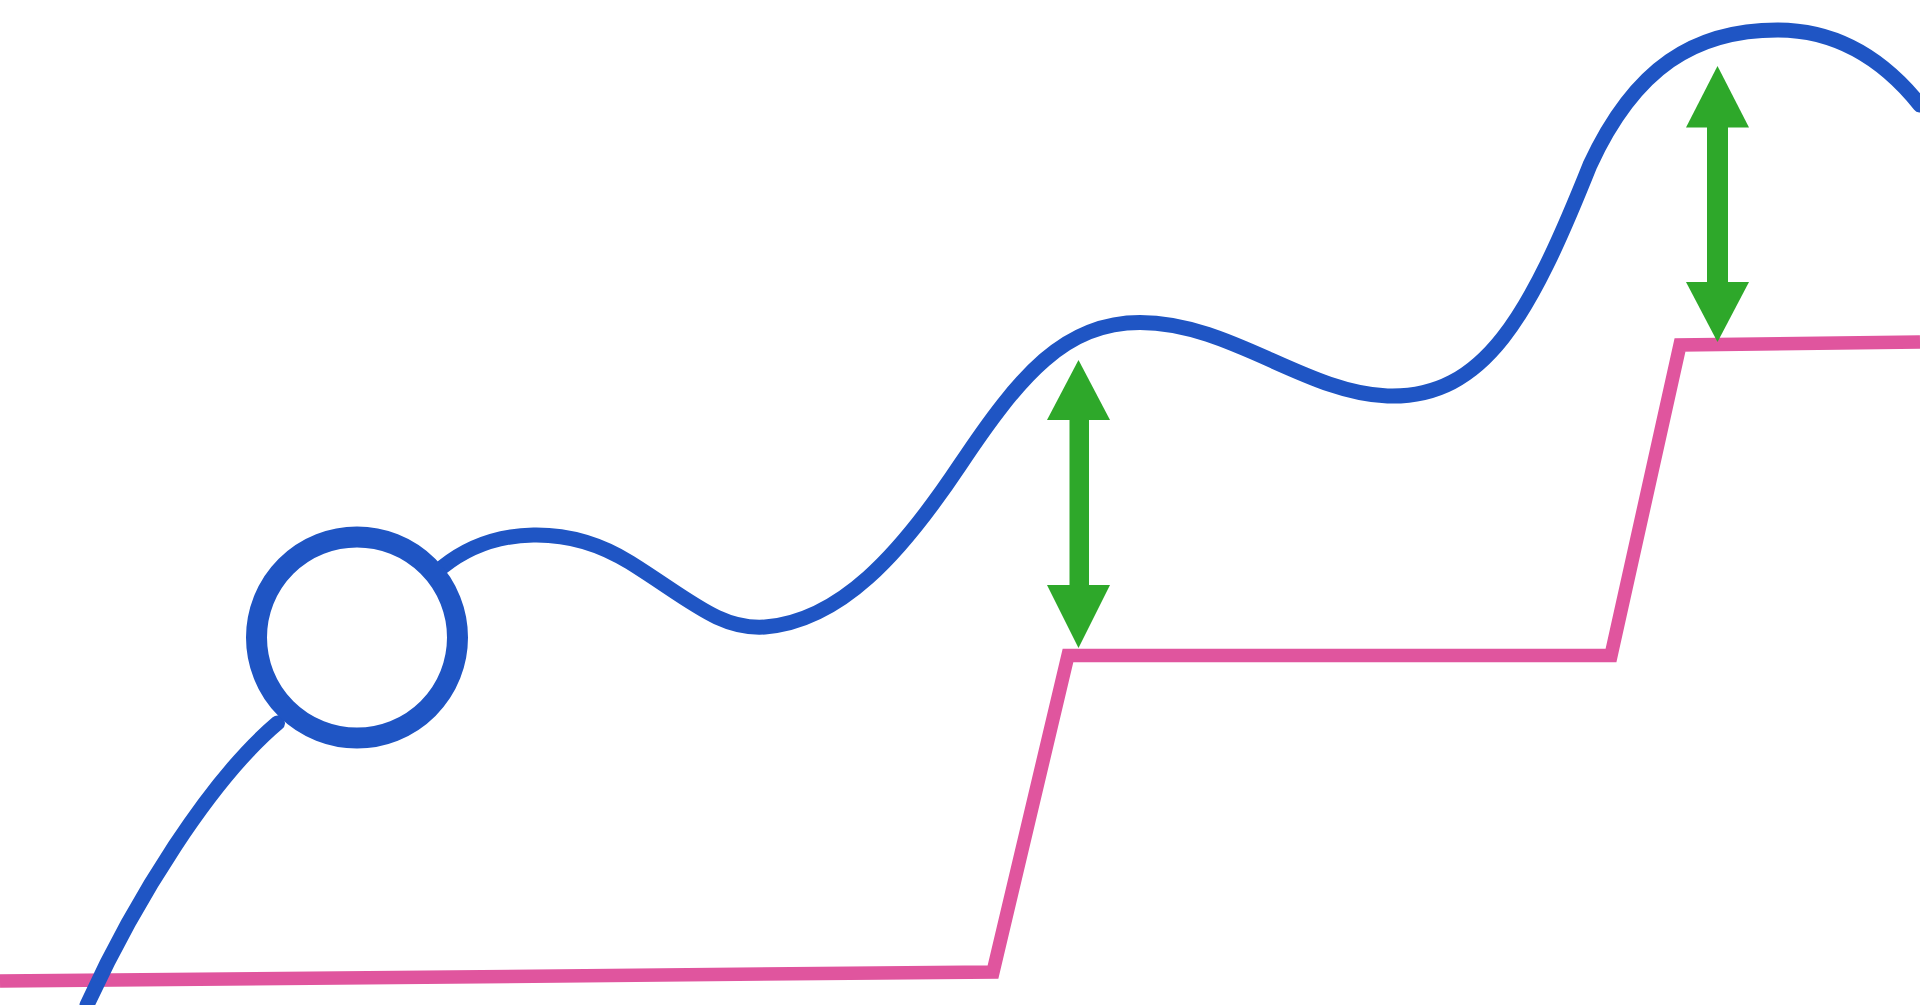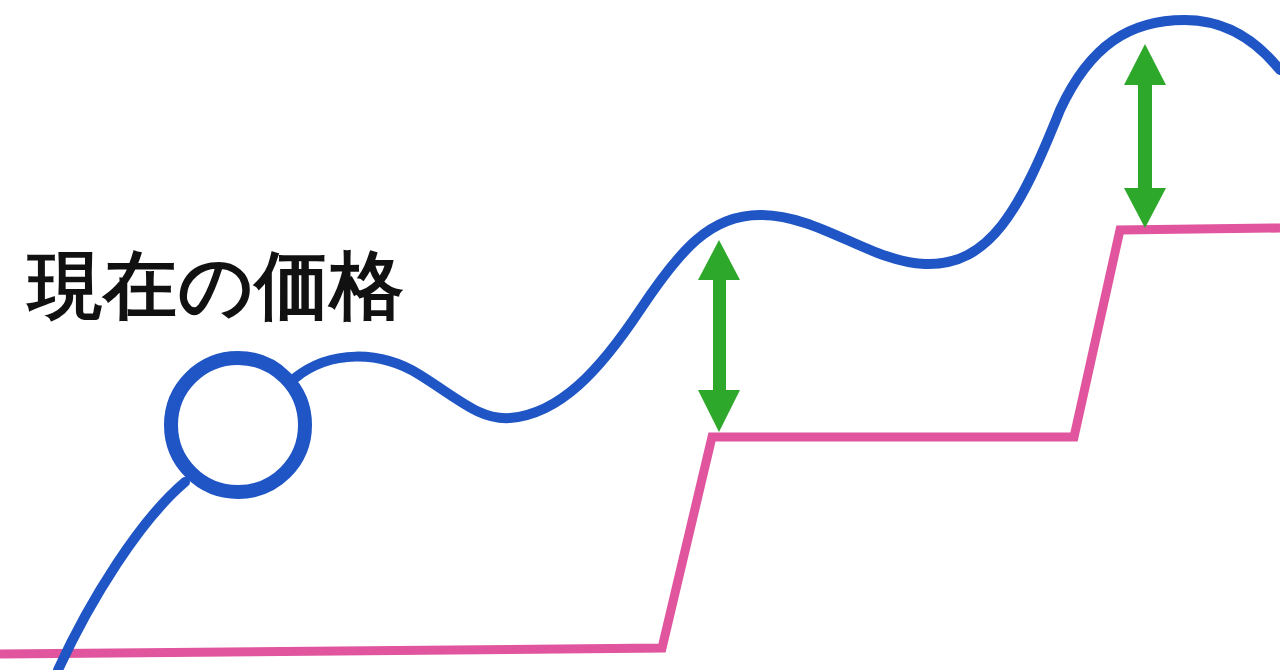--- a/index.html
+++ b/index.html
@@ -52,14 +52,13 @@
       <polygon points="719,432 740,390 698,390" fill="#2ea82a"></polygon>
     </g>
 
     <g>
       <rect x="1138" y="78" width="14" height="120" fill="#2ea82a"></rect>
       <polygon points="1145,44 1166,85 1124,85" fill="#2ea82a"></polygon>
       <polygon points="1145,228 1166,188 1124,188" fill="#2ea82a"></polygon>
     </g>
   </svg>
 
-  <div class="label">現在の価格</div>
 </div>
 
 </body></html>

